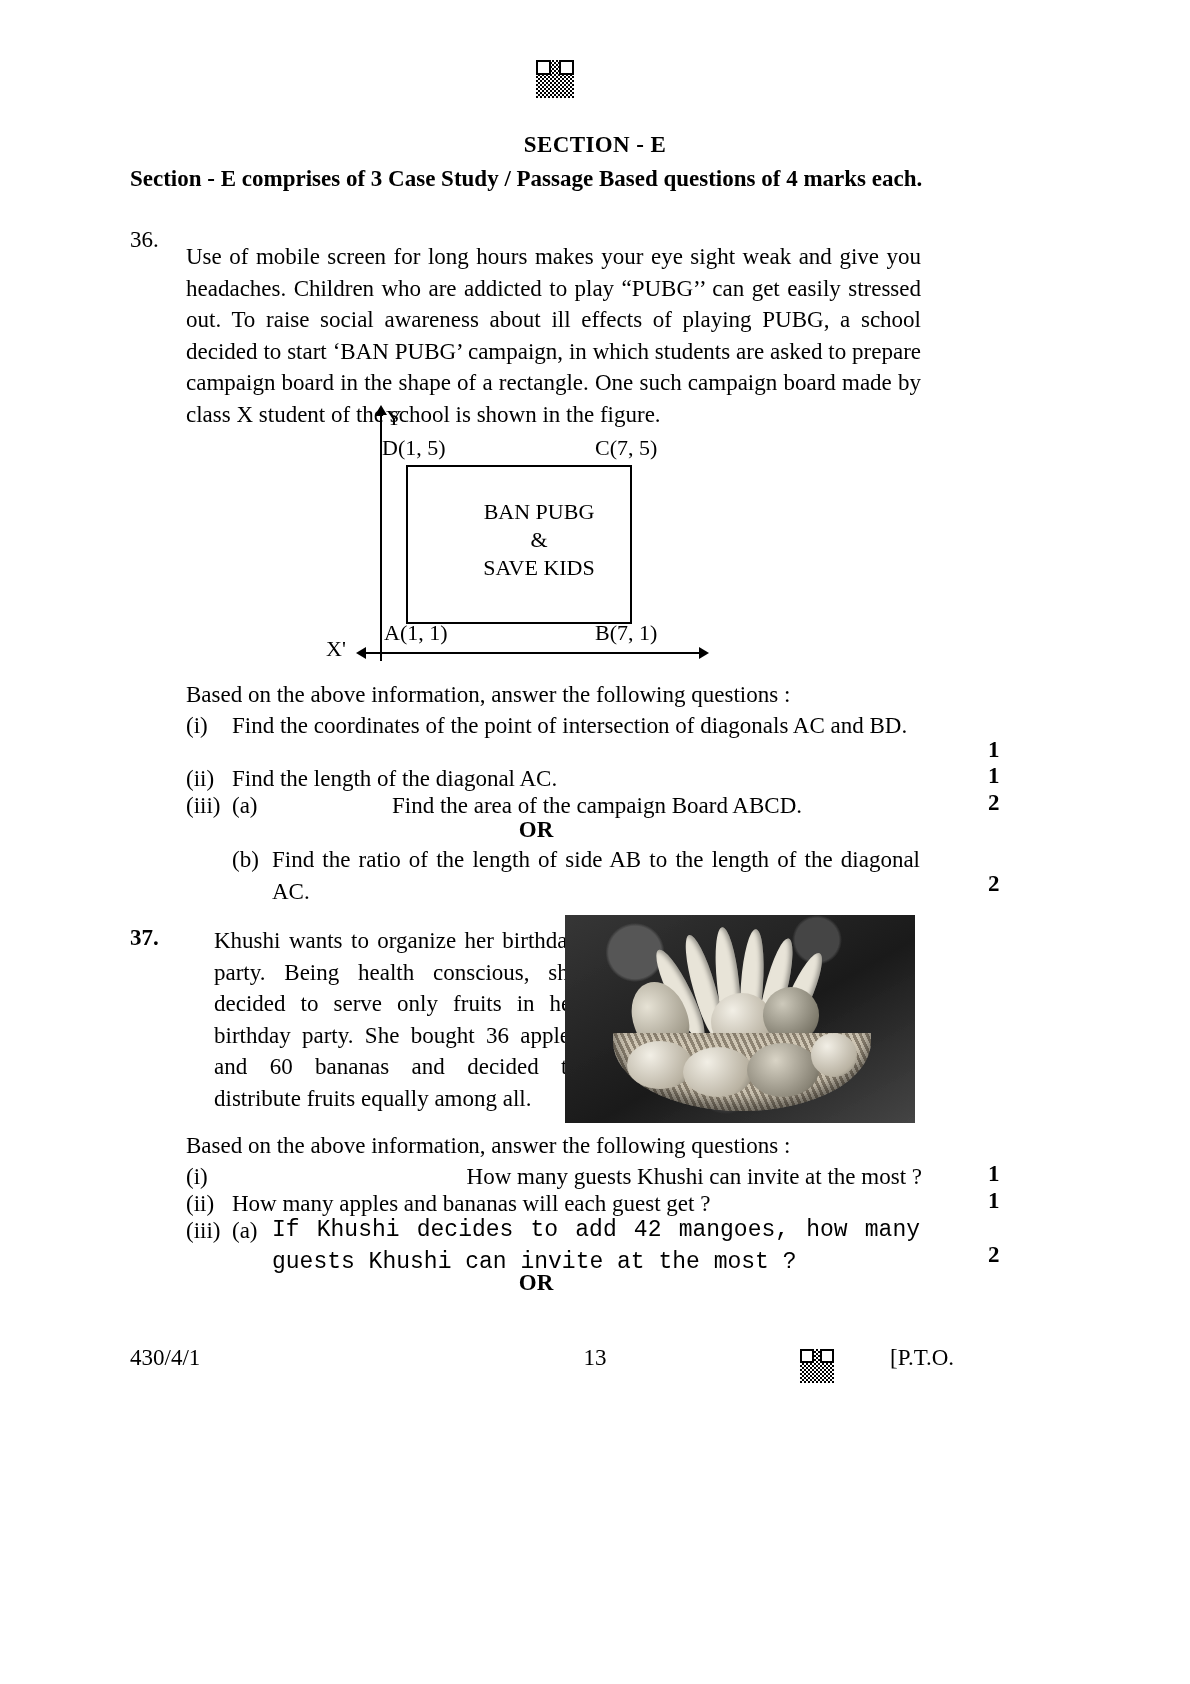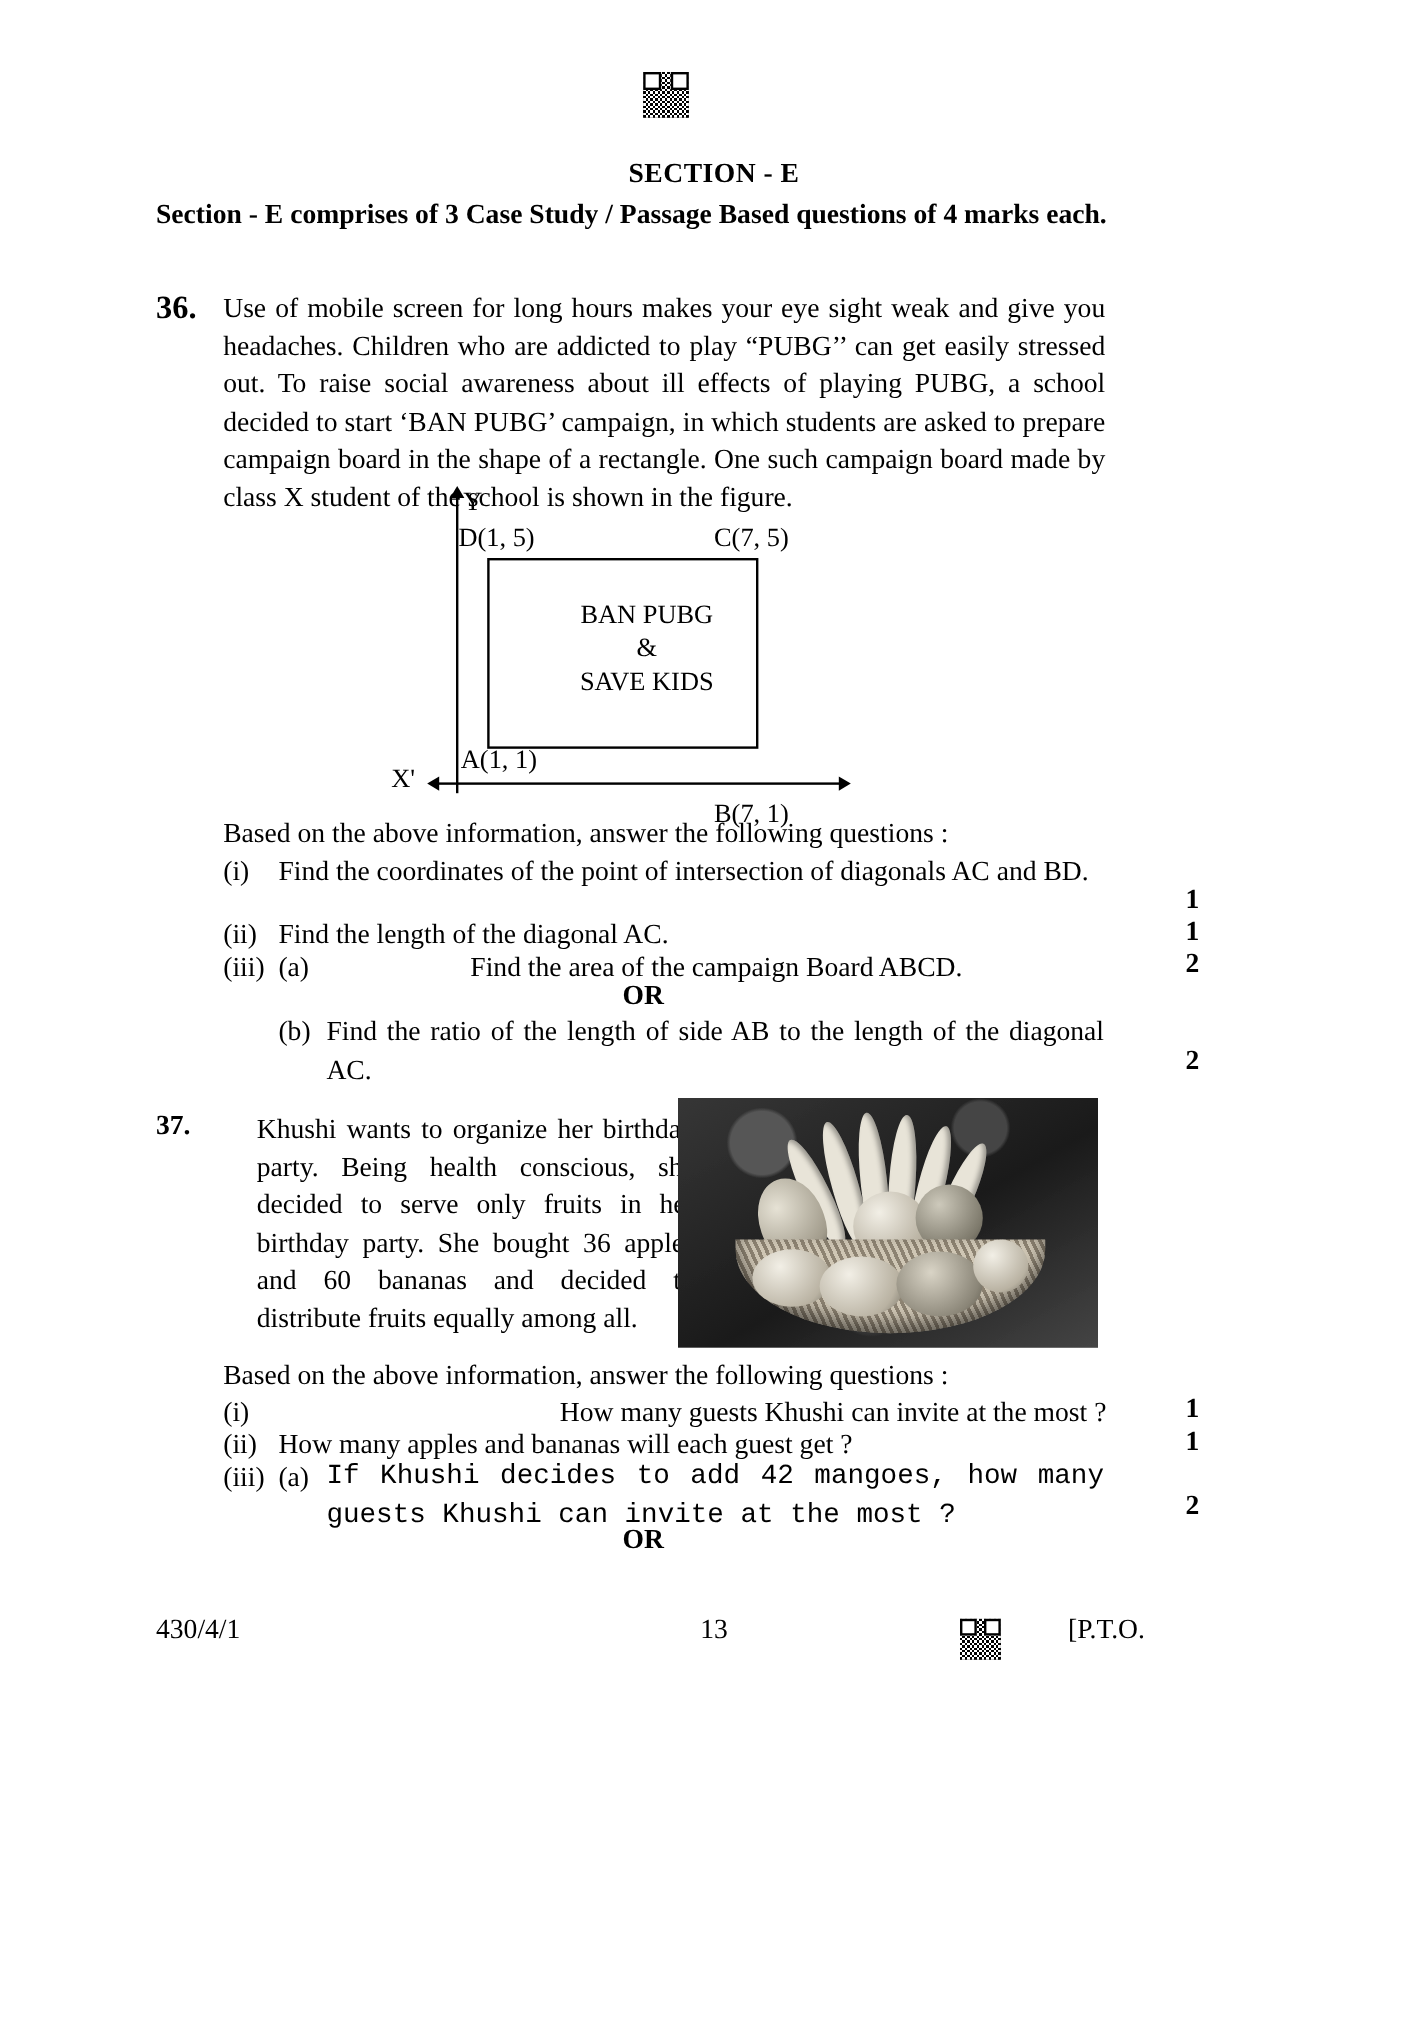--- a/index.html
+++ b/index.html
@@ -78,23 +78,23 @@
     font-size: 23px;
     font-weight: bold;
     line-height: 32px;
     text-align: justify;
   }
 
   
   .q36-num {
     position: absolute;
     left: 130px;
-    top: 241px;
-    font-size: 27px;
-    font-weight: bold;
+    top: 227px;
+    font-size: 23px;
+    font-weight: normal;
   }
   .q36-body {
     position: absolute;
     left: 186px;
     top: 241px;
     width: 735px;
     font-size: 23px;
     line-height: 31.5px;
     text-align: justify;
   }
@@ -176,21 +176,21 @@
     top: 93px;
     width: 222px;
     text-align: center;
     font-size: 22px;
     line-height: 28px;
     padding-left: 22px;
   }
   .lbl-D { position: absolute; left: 62px;  top: 30px;  font-size: 22px; }
   .lbl-C { position: absolute; left: 275px; top: 30px;  font-size: 22px; }
   .lbl-A { position: absolute; left: 64px;  top: 215px; font-size: 22px; }
-  .lbl-B { position: absolute; left: 275px; top: 215px; font-size: 22px; margin-top: 45px; }
+  .lbl-B { position: absolute; left: 275px; top: 215px; font-size: 22px; }
 
   
   .q36-based {
     position: absolute;
     left: 186px;
     top: 682px;
     font-size: 23px;
   }
   .qlist { position: absolute; font-size: 23px; line-height: 31.5px; }
   .q36-i-lbl   { left: 186px; top: 710px; }

